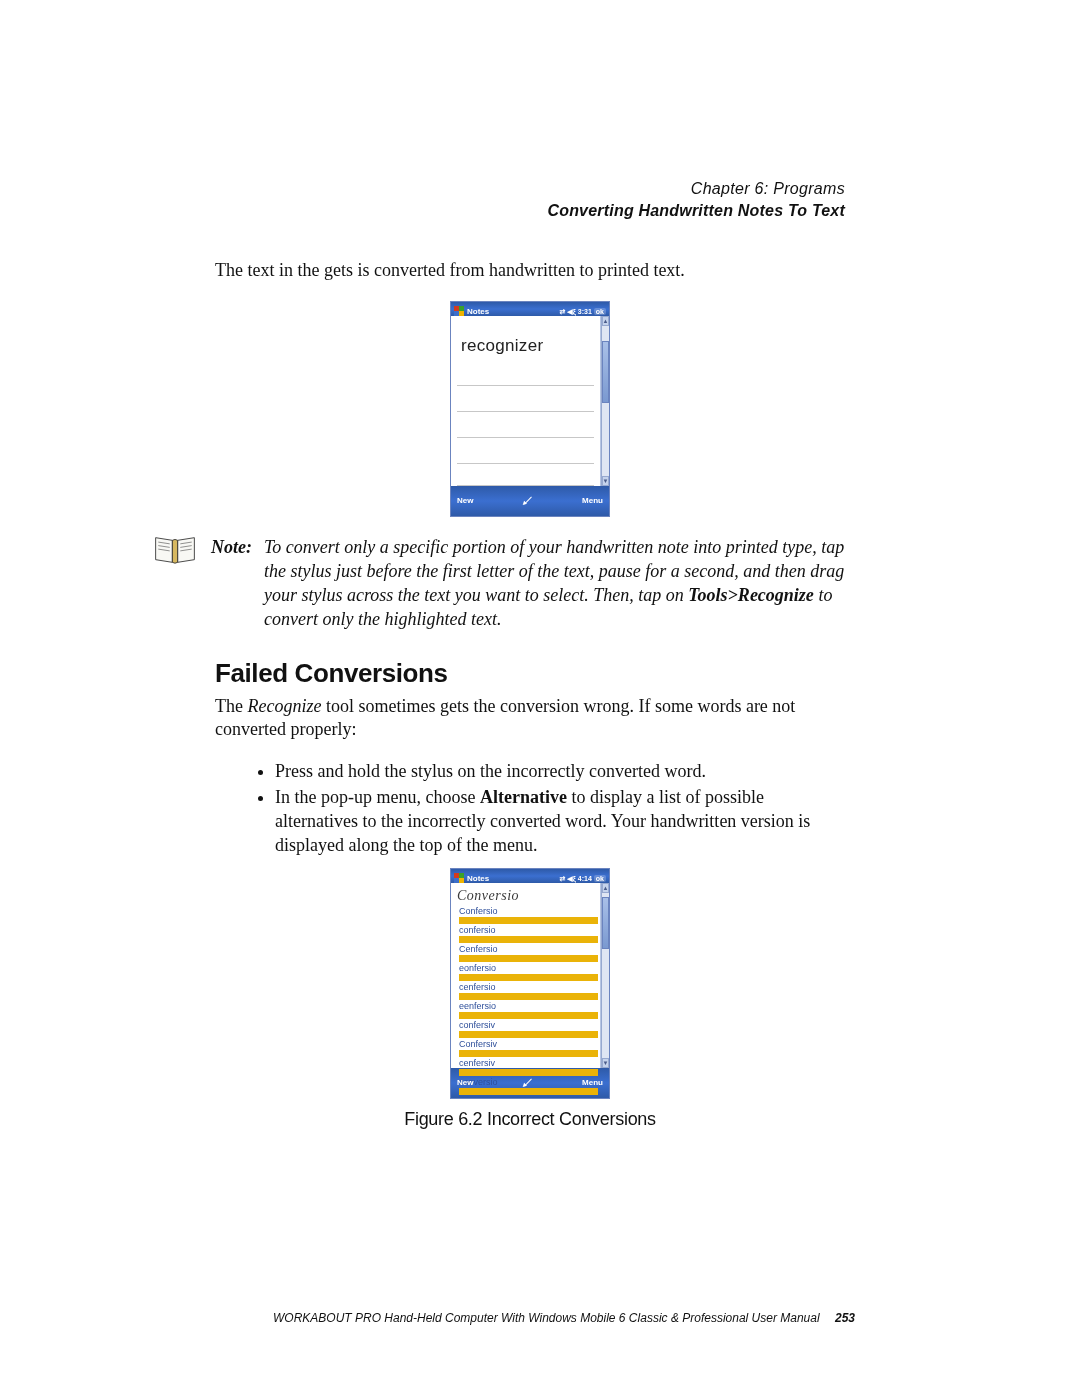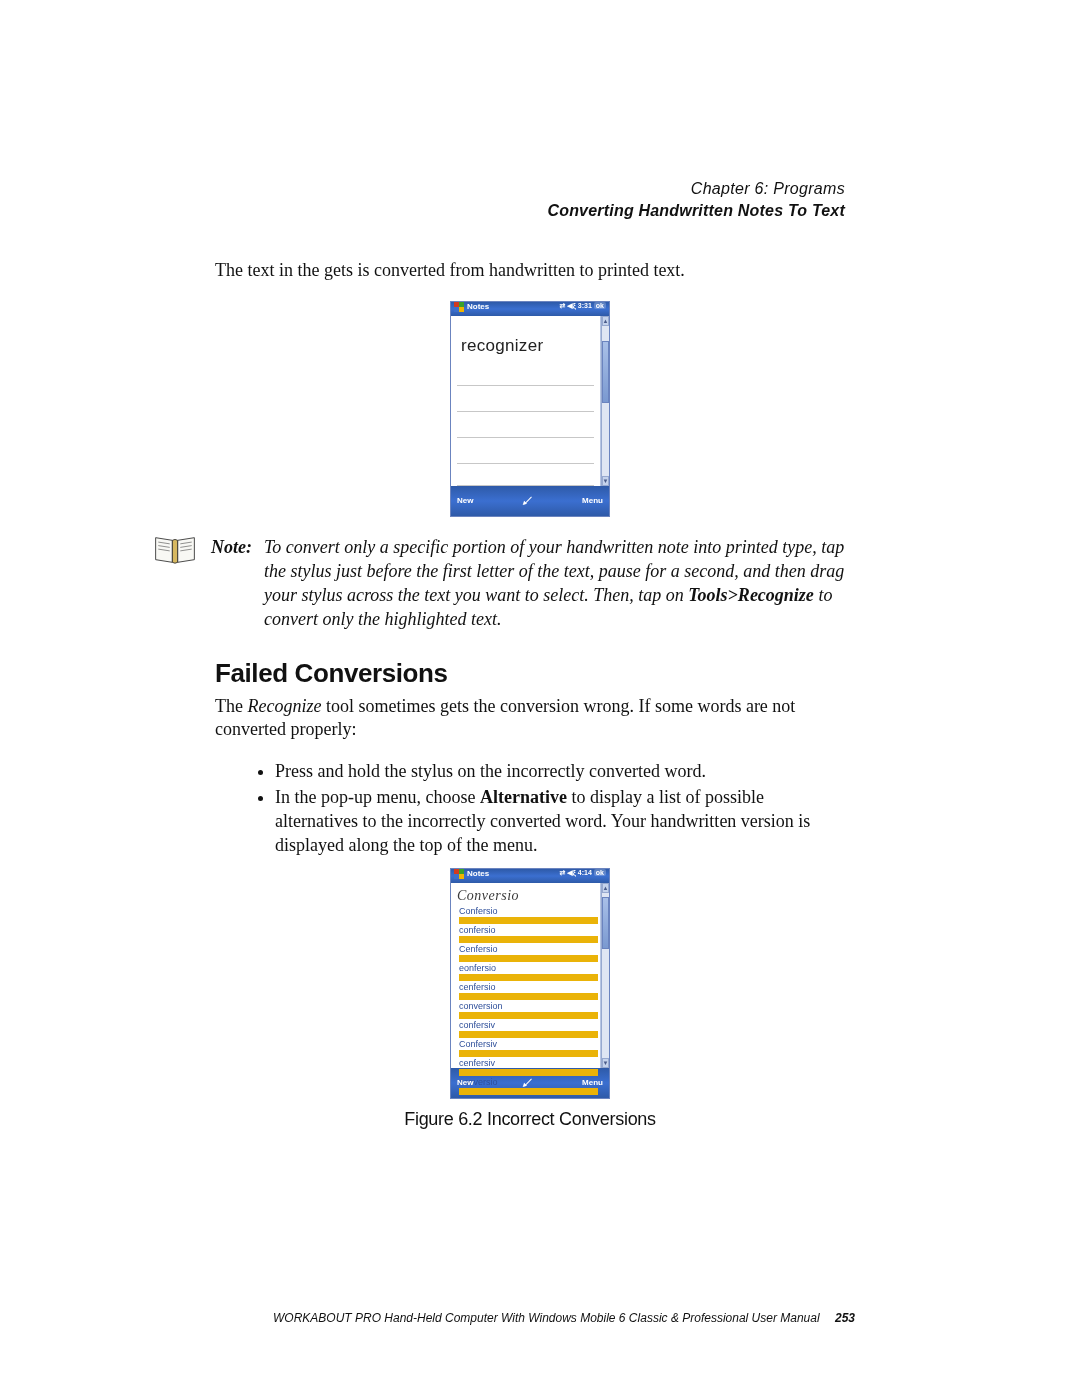--- a/index.html
+++ b/index.html
@@ -42,21 +42,21 @@
   .pda {
     width: 160px;
     border: 1px solid #6b84bf;
     background: #fff;
     font-family: Arial, Helvetica, sans-serif;
     font-size: 8px;
     box-sizing: border-box;
   }
   .pda-titlebar {
     display: flex;
-    align-items: flex-start;
+    align-items: flex-end;
     background: linear-gradient(#2e5aa8, #3b6fd0 50%, #2e5aa8);
     color: #fff;
     height: 14px;
     font-weight: bold;
     font-size: 8px;
     padding: 0 3px;
   }
   .pda-flag {
     width: 10px; height: 10px;
     background: #fff;
@@ -324,21 +324,21 @@
         </div>
         <div class="pda-body pda-body-tall">
           <div class="pda-lines" style="padding:2px 2px 0 2px;">
             <div class="cursive">Conversio</div>
             <div class="alt-list" id="alt-list">
                 <div>Confersio</div>
                 <div>confersio</div>
                 <div>Cenfersio</div>
                 <div>eonfersio</div>
                 <div>cenfersio</div>
-                <div>conversion</div>
+                <div>eenfersio</div>
                 <div>confersiv</div>
                 <div>Confersiv</div>
                 <div>cenfersiv</div>
                 <div>conversio</div>
               </div>
           </div>
           <div class="pda-scroll">
             <div class="arrow">▲</div>
             <div class="track">
                 <div class="thumb" style="top:3%;height:30%;"></div>

